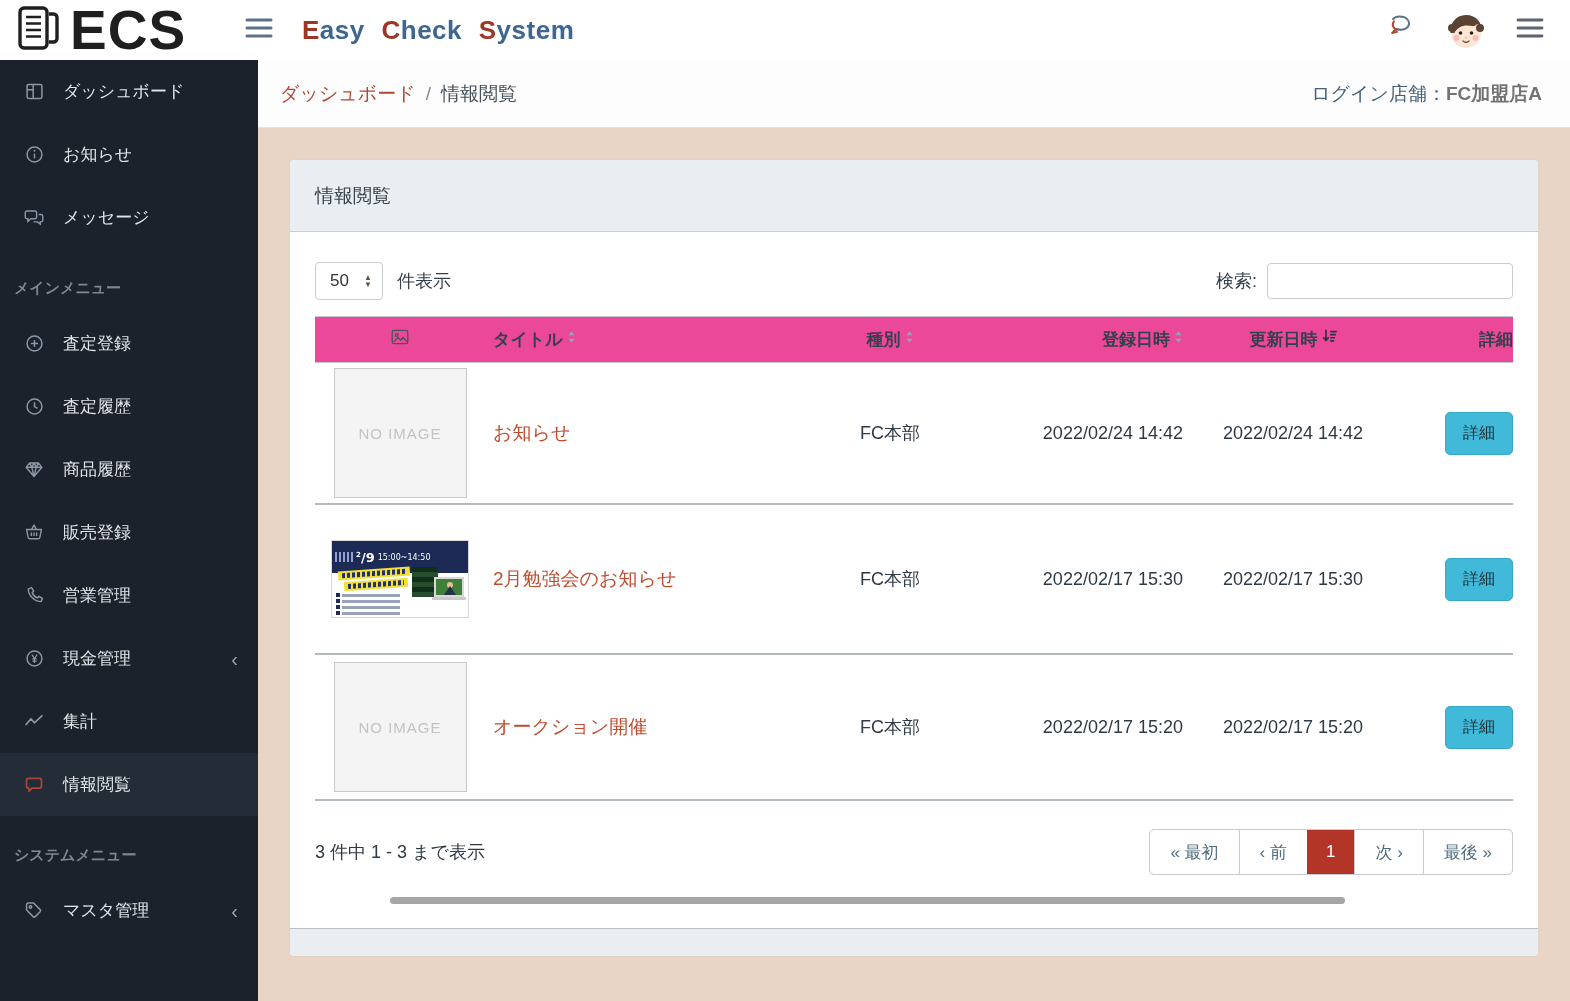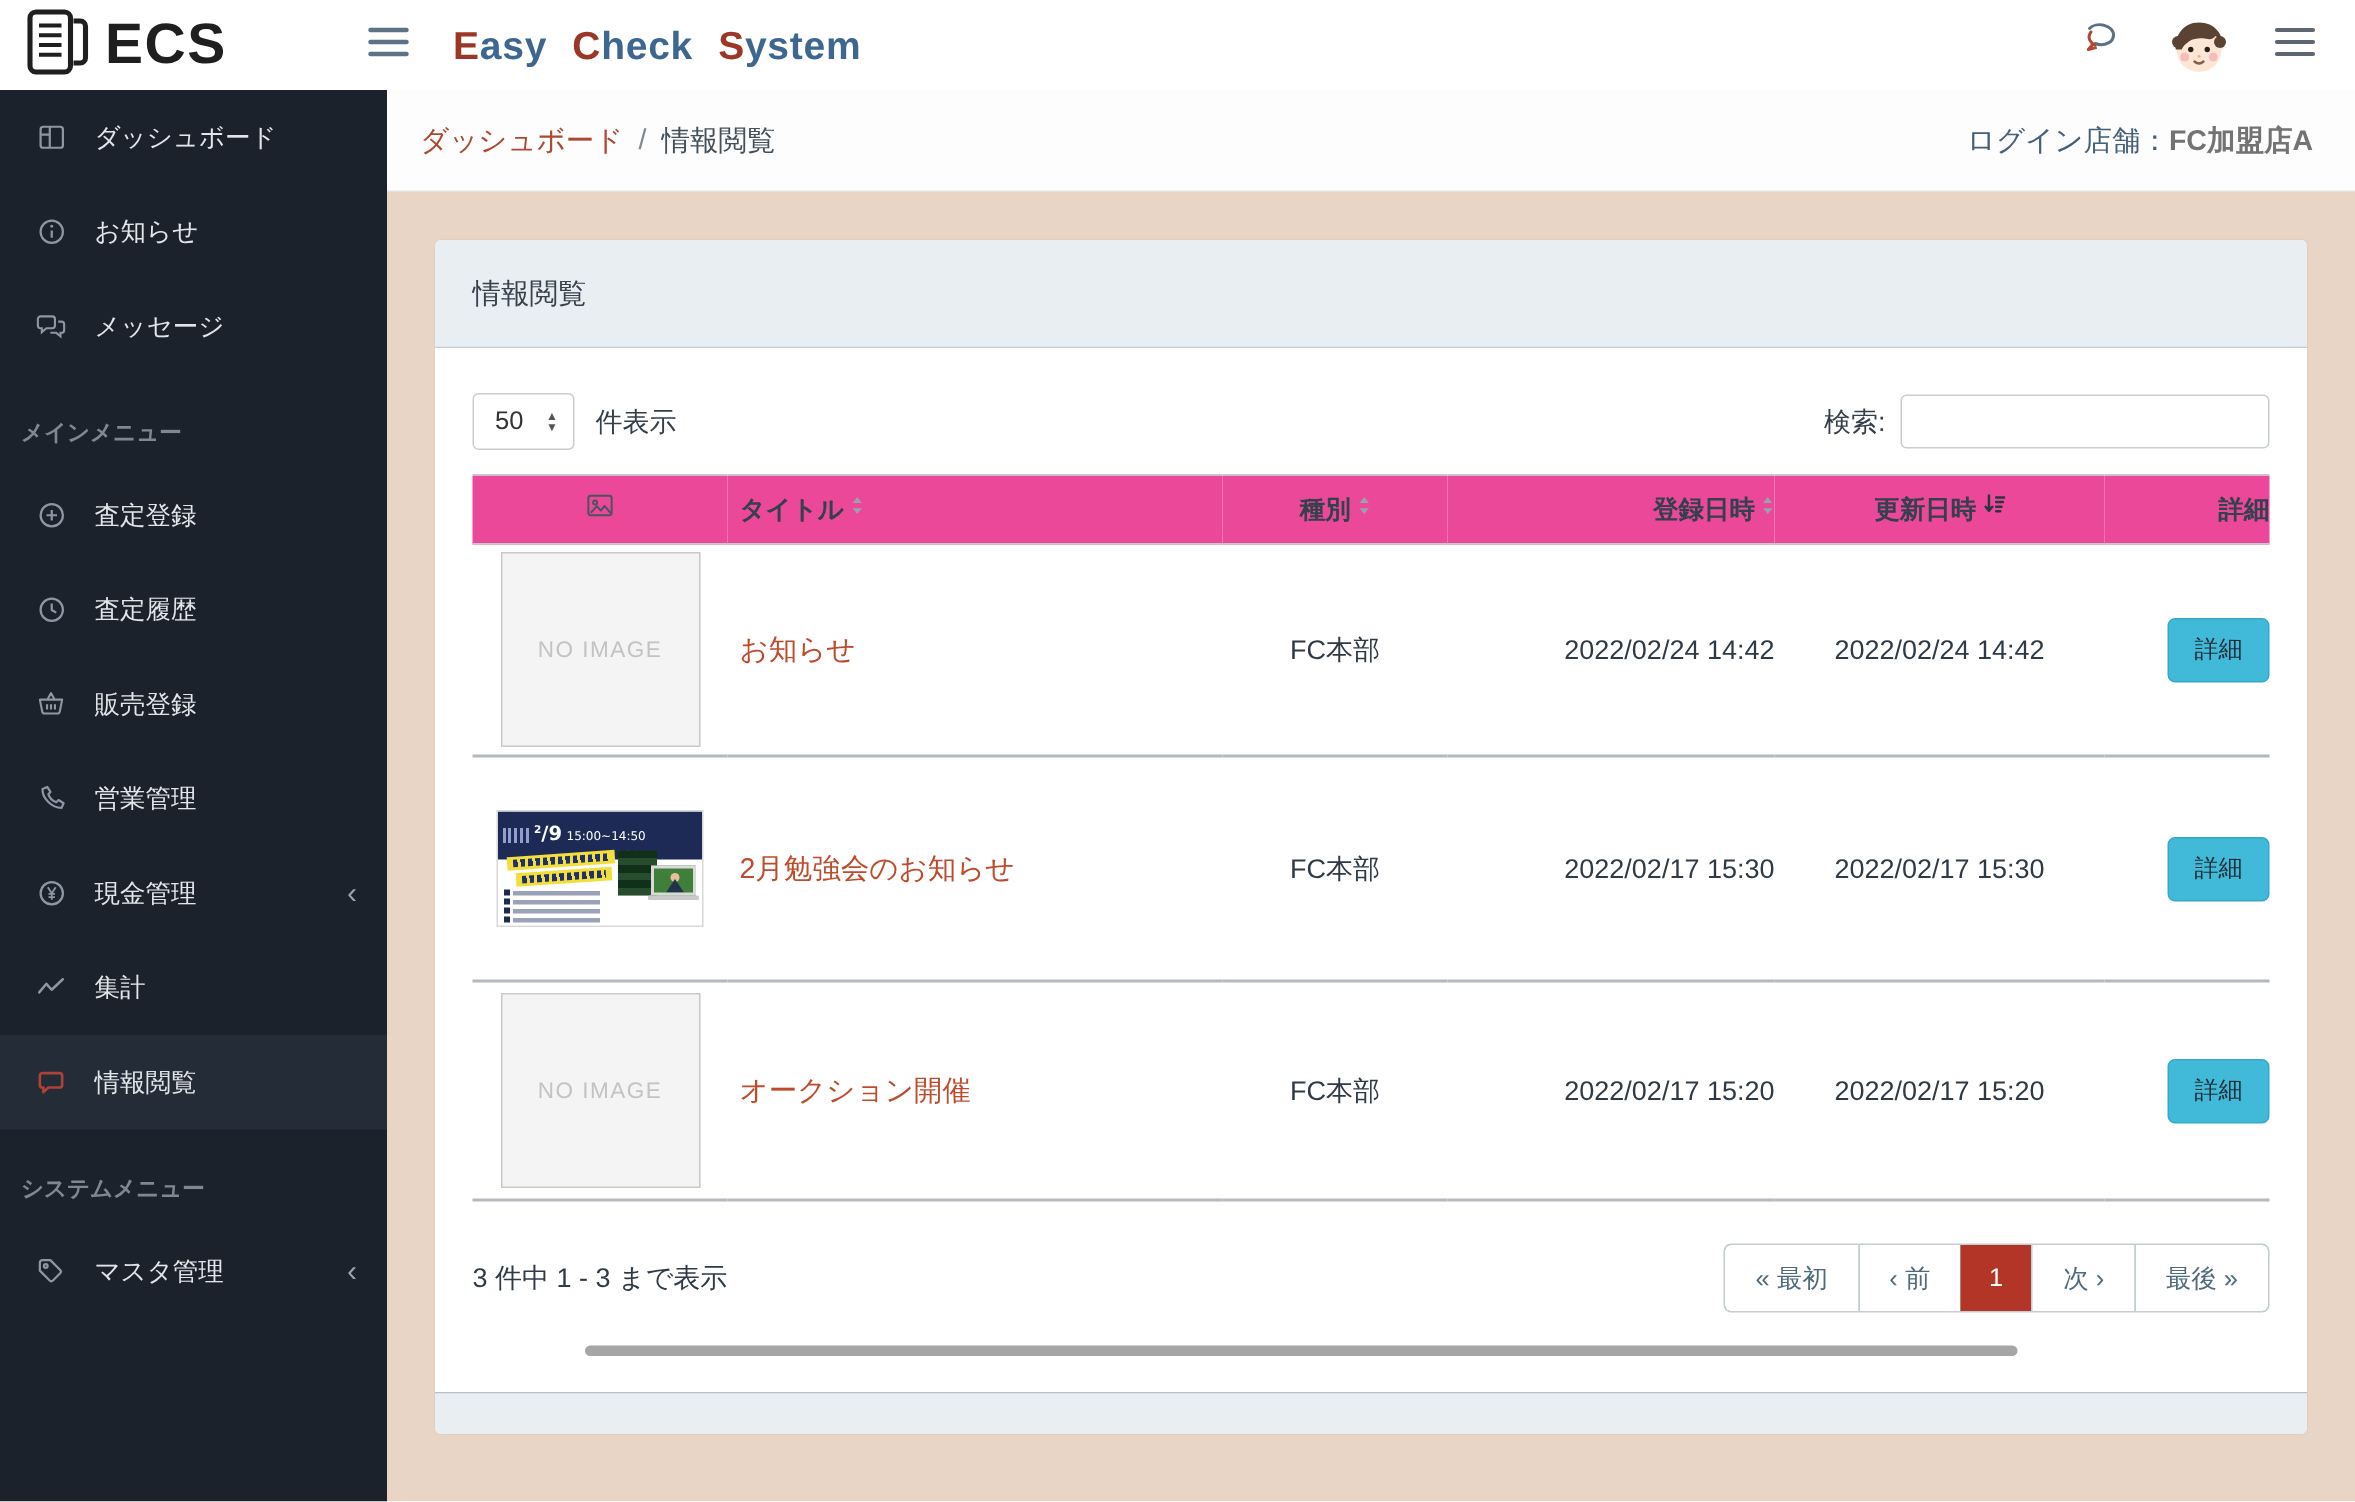--- a/index.html
+++ b/index.html
@@ -3,21 +3,21 @@
 <meta charset="utf-8">
 <style>
   * { margin:0; padding:0; box-sizing:border-box; }
   html,body { width:1570px; height:1001px; }
   body { font-family:"Liberation Sans","DejaVu Sans",sans-serif; background:#fff; }
   .screen { position:relative; width:1570px; height:1001px; overflow:hidden; }
 
   
   .topbar { position:absolute; top:0; left:0; width:1570px; height:60px; background:#ffffff; display:flex; align-items:center; z-index:5; }
   .brand { width:258px; height:60px; display:flex; align-items:center; padding-left:16px; gap:8px; }
-  .brand-text { font-size:38px; font-weight:800; color:#1f1f1f; letter-spacing:1px; line-height:1; }
+  .brand-text { font-size:55px; font-weight:800; color:#1f1f1f; letter-spacing:1px; line-height:1; }
   .menu-toggle { margin-left:-14px; margin-right:28px; cursor:pointer; }
   .app-title { font-size:26px; font-weight:bold; color:#3d6690; letter-spacing:.5px; }
   .app-title .brand-word { display:inline-block; margin-right:9px; }
   .app-title .brand-word::first-letter { color:#9c3727; }
   .topbar-right { margin-left:auto; display:flex; align-items:center; gap:26px; padding-right:26px; }
   .avatar { width:48px; height:48px; border-radius:50%; overflow:hidden; background:#fff; cursor:pointer; }
 
   
   .sidebar { position:absolute; top:60px; left:0; width:258px; height:941px; background:#1b222c; }
   .side-item { display:flex; align-items:center; height:63px; padding:0 20px 0 22px; gap:17px; cursor:pointer; }
@@ -204,20 +204,28 @@
       <span class="lbl">査定登録</span>
     </div>
     <div class="side-item">
       <span class="sicon">
           <svg width="21" height="21" viewBox="0 0 24 24" fill="none" stroke="#8d97a3" stroke-width="1.7">
             <circle cx="12" cy="12" r="8.5"></circle>
             <path d="M12 7.2v5l3.4 2"></path>
           </svg>
         </span>
       <span class="lbl">査定履歴</span>
+    </div>
+    <div class="side-item">
+      <span class="sicon">
+          <svg width="22" height="21" viewBox="0 0 24 24" fill="none" stroke="#8d97a3" stroke-width="1.6" stroke-linejoin="round">
+            <path d="M7 4.5h10l4 5L12 20 3 9.5z M3 9.5h18 M7 4.5l2.5 5 2.5-5 2.5 5 2.5-5 M12 20 9.5 9.5 M12 20l2.5-10.5"></path>
+          </svg>
+        </span>
+      <span class="lbl">商品履歴</span>
     </div>
     <div class="side-item">
       <span class="sicon">
           <svg width="22" height="21" viewBox="0 0 24 24" fill="none" stroke="#8d97a3" stroke-width="1.6" stroke-linejoin="round">
             <path d="M9.5 8 12 3.5 14.5 8 M3.5 8.5h17l-1.8 9a2 2 0 0 1-2 1.6H7.3a2 2 0 0 1-2-1.6z M9 12v4 M12 12v4 M15 12v4"></path>
           </svg>
         </span>
       <span class="lbl">販売登録</span>
     </div>
     <div class="side-item">

